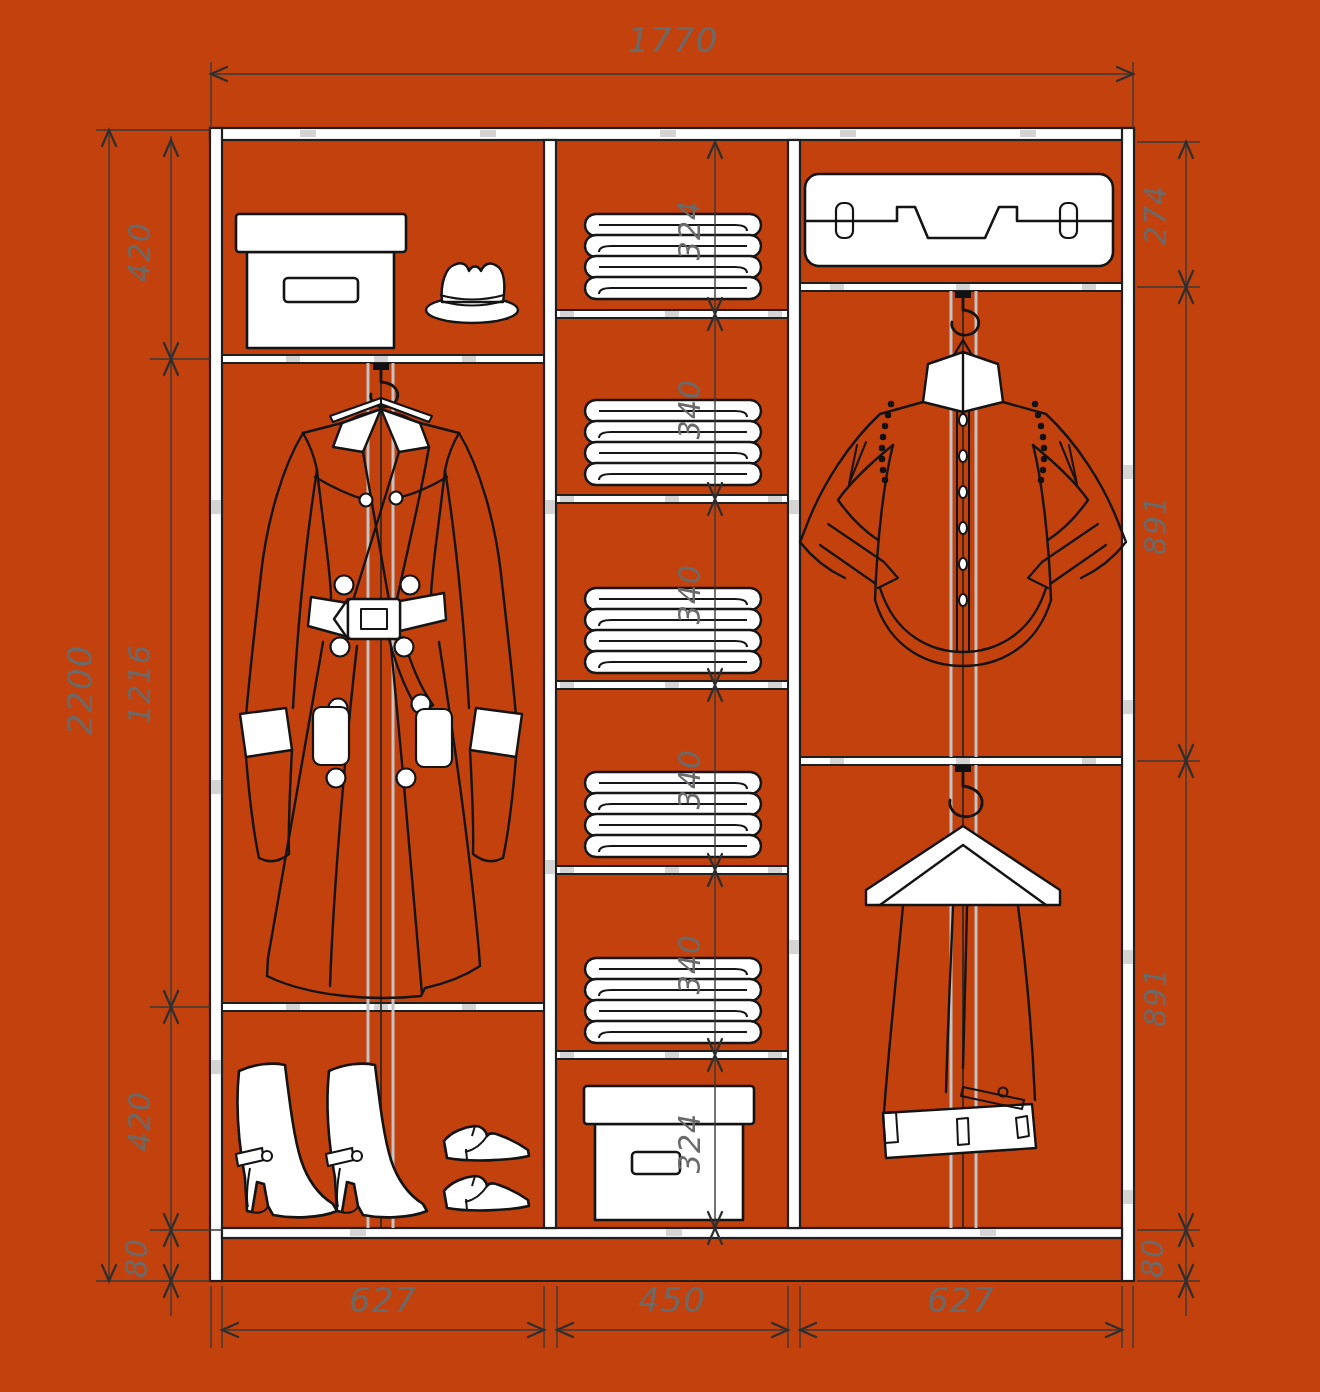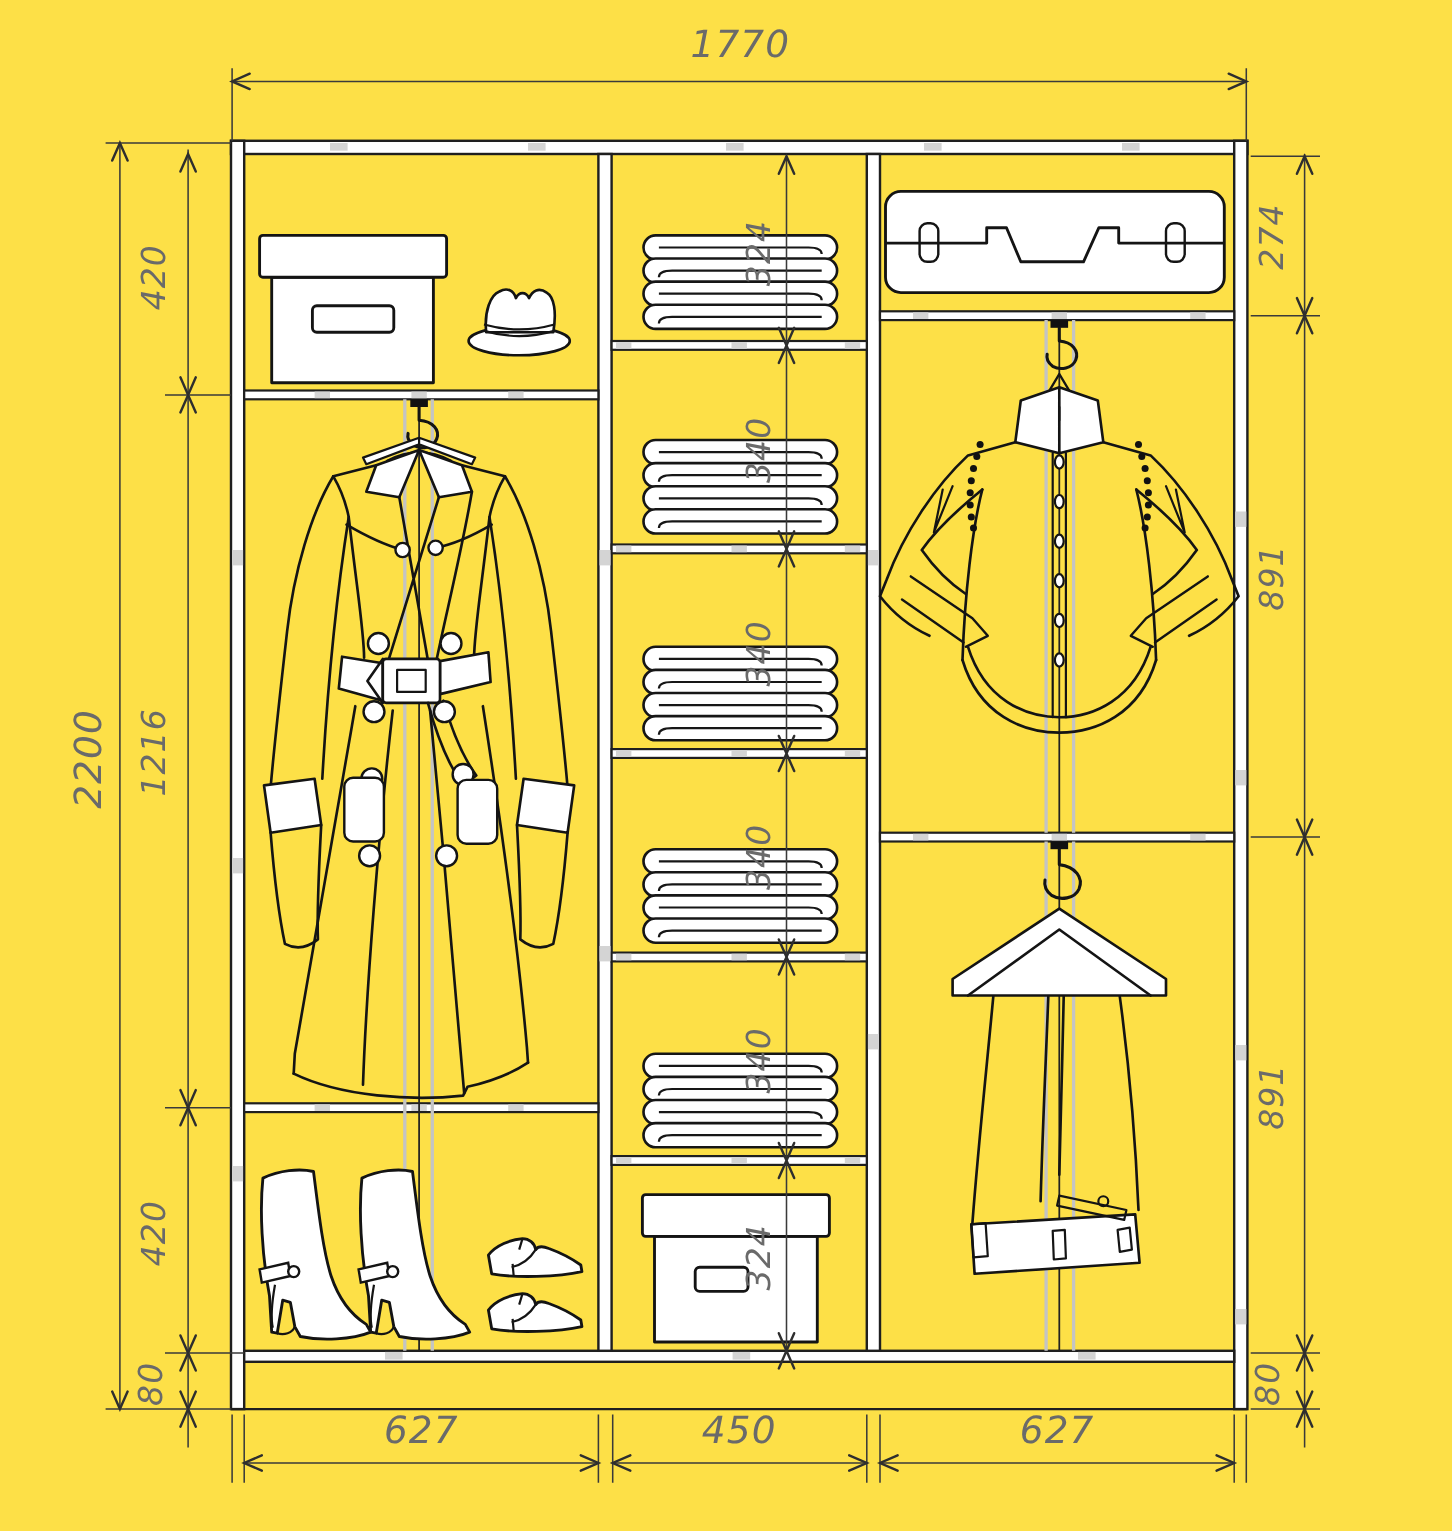--- a/index.html
+++ b/index.html
@@ -1,17 +1,17 @@
 <!DOCTYPE html>
 <html><head>
 <meta charset="utf-8">
 <style>
   html,body { margin:0; padding:0; background:#ffffff; }
   .canvas {
-    position:relative; width:1320px; height:1392px; background:#fde047;
+    position:relative; width:1320px; height:1392px; background:#c2410c;
     font-family:"DejaVu Sans", sans-serif; overflow:hidden;
   }
   svg { display:block; }
   text.dim {
     font-size:30px; font-style:italic; fill:#6a6a6a;
     text-anchor:middle; letter-spacing:1px;
     font-family:"DejaVu Sans", sans-serif;
   }
   text.dim-big { font-size:34px; }
 </style>

